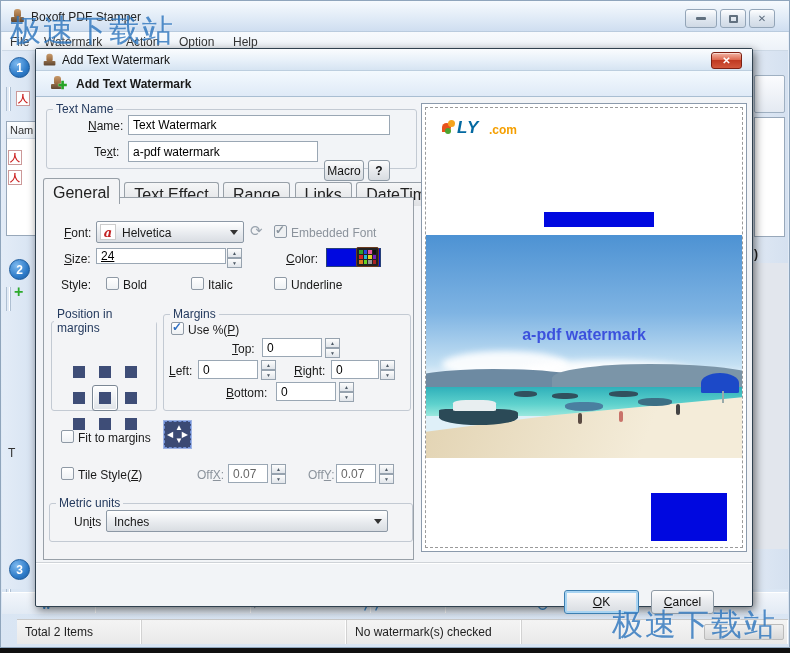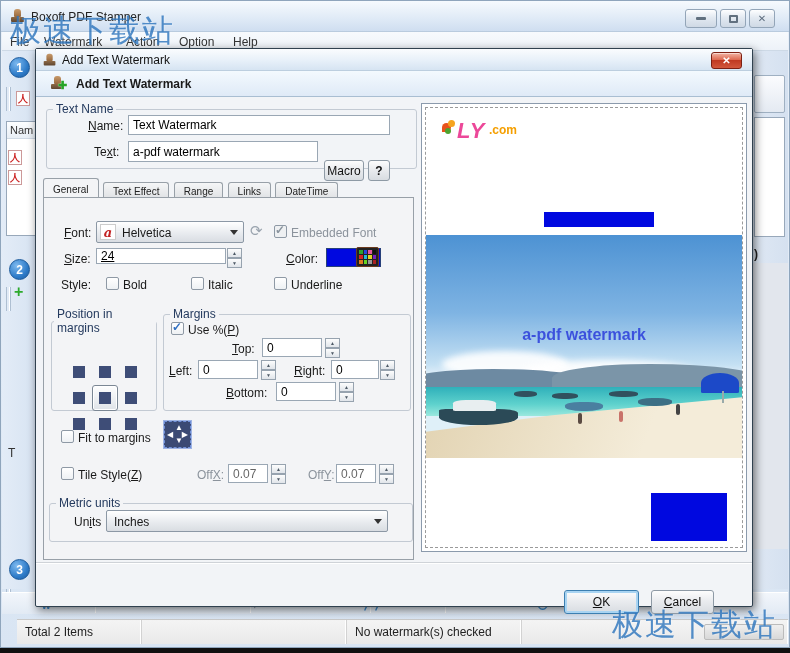--- a/index.html
+++ b/index.html
@@ -98,21 +98,21 @@
     font-size:12px; padding:2px 4px; color:#000; }
   .btn{ position:absolute; border:1px solid #8e9aa5; border-radius:3px;
     background:linear-gradient(#fdfdfd,#eaecef 45%,#d8dce1); text-align:center;
     font-family:"Liberation Sans",sans-serif; font-size:12px; color:#111;margin-top:19px; }
   .btn.focused{ border-color:#3c7fb1; box-shadow:inset 0 0 0 2px #a9d4f2; }
 
   
   .tabs{ position:absolute; left:7px; top:129px; height:20px; }
   .tab{ position:relative; display:inline-block; padding:3px 9px 2px 9px; margin-right:1px;
     border:1px solid #98a0a8; border-bottom:none; border-radius:3px 3px 0 0;
-    background:linear-gradient(#f5f6f7,#dfe1e4); top:2px; font-size:10px; color:#222; }
+    background:linear-gradient(#f5f6f7,#dfe1e4); top:2px; font-size:16px; color:#222; }
   .tab.active{ background:#f3f4f6; top:0; padding-top:5px; z-index:3; }
   .tabpanel{ position:absolute; left:7px; top:148px; width:371px; height:363px;
     border:1px solid #98a0a8; background:#f3f4f6; }
 
   .cb{ position:absolute; width:13px; height:13px; border:1px solid #8e99a5; border-radius:2px;
     background:linear-gradient(#fff,#eef1f4); }
   .cb .chk{ position:absolute; left:0px; top:-3px; font-size:12px; font-weight:bold; color:#2f6fc2; }
   .cb.graychk .chk{ color:#8a949e; }
   .cb.graychk{ background:#eef0f2; }
 
@@ -156,22 +156,22 @@
     border:1px solid #8b9aac; background:#fff; }
   .page{ position:absolute; left:3px; top:3px; right:3px; bottom:3px; border:1px dashed #9a9a9a;
     background:#fff; overflow:hidden; }
   .logo{ position:absolute; left:16px; top:12px; }
   .logo .fl1{ position:absolute; left:0; top:3px; width:9px; height:9px; border-radius:50% 50% 50% 0;
     background:#e8521c; }
   .logo .fl2{ position:absolute; left:6px; top:0px; width:7px; height:7px; border-radius:50%;
     background:#f6a41e; }
   .logo .fl3{ position:absolute; left:3px; top:8px; width:6px; height:6px; border-radius:50%;
     background:#4da32f; }
-  .logo .ly{ position:absolute; left:15px; top:-2px; color:#ec4899; font-weight:bold; font-style:italic;
-    font-size:22px; letter-spacing:1px; }
+  .logo .ly{ position:absolute; left:15px; top:-2px; color:#0369a1; font-weight:bold; font-style:italic;
+    font-size:17px; letter-spacing:1px; }
   .logo .com{ position:absolute; left:47px; top:3px; color:#f59f00; font-weight:bold; font-size:12px; }
   .cn-title{ position:absolute; left:0; right:0; top:52px; text-align:center;
     font-family:"DejaVu Serif",serif; font-size:40px; color:#3f3f3f; letter-spacing:10px; }
   .bluebar{ position:absolute; left:118px; top:104px; width:110px; height:15px; background:#0008e0; }
   .photo{ position:absolute; left:0; right:0; top:127px; height:223px;
     background:linear-gradient(180deg,#4d92d3 0%,#7fb4e3 35%,#c4e0f3 58%,#e9f3fa 64%,#dff0f8 66%); }
   .cloud{ position:absolute; background:#fff; border-radius:50%; filter:blur(3px); opacity:.9; }
   .mount{ position:absolute; background:#6d8aa2; border-radius:100% 120% 10% 10%; }
   .sea{ position:absolute; left:0; right:0; top:68%; height:13%;
     background:linear-gradient(#2fb0ba,#5fd2cd 60%,#9ae8de); }

